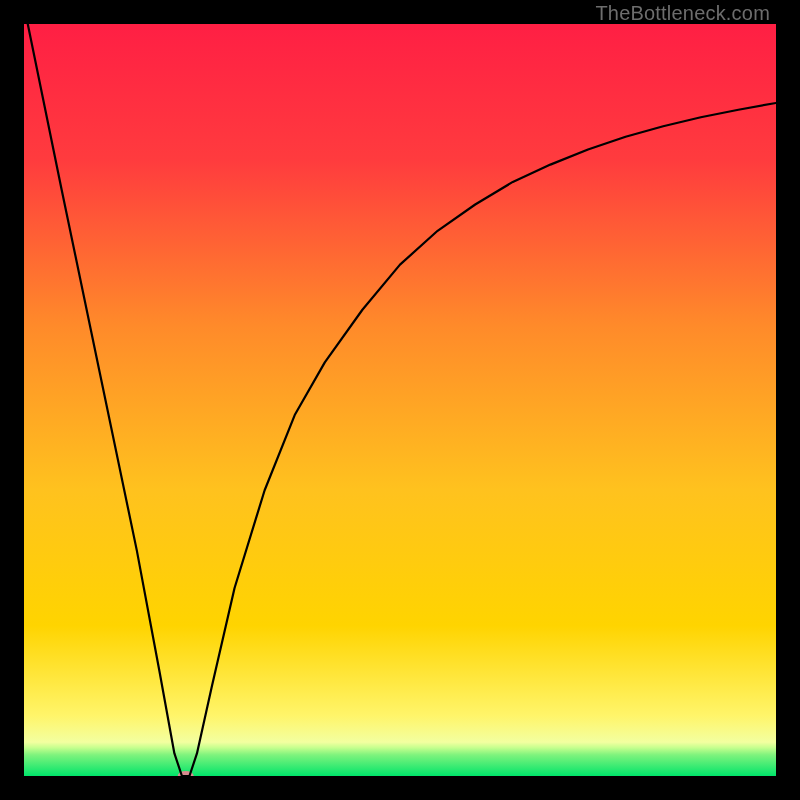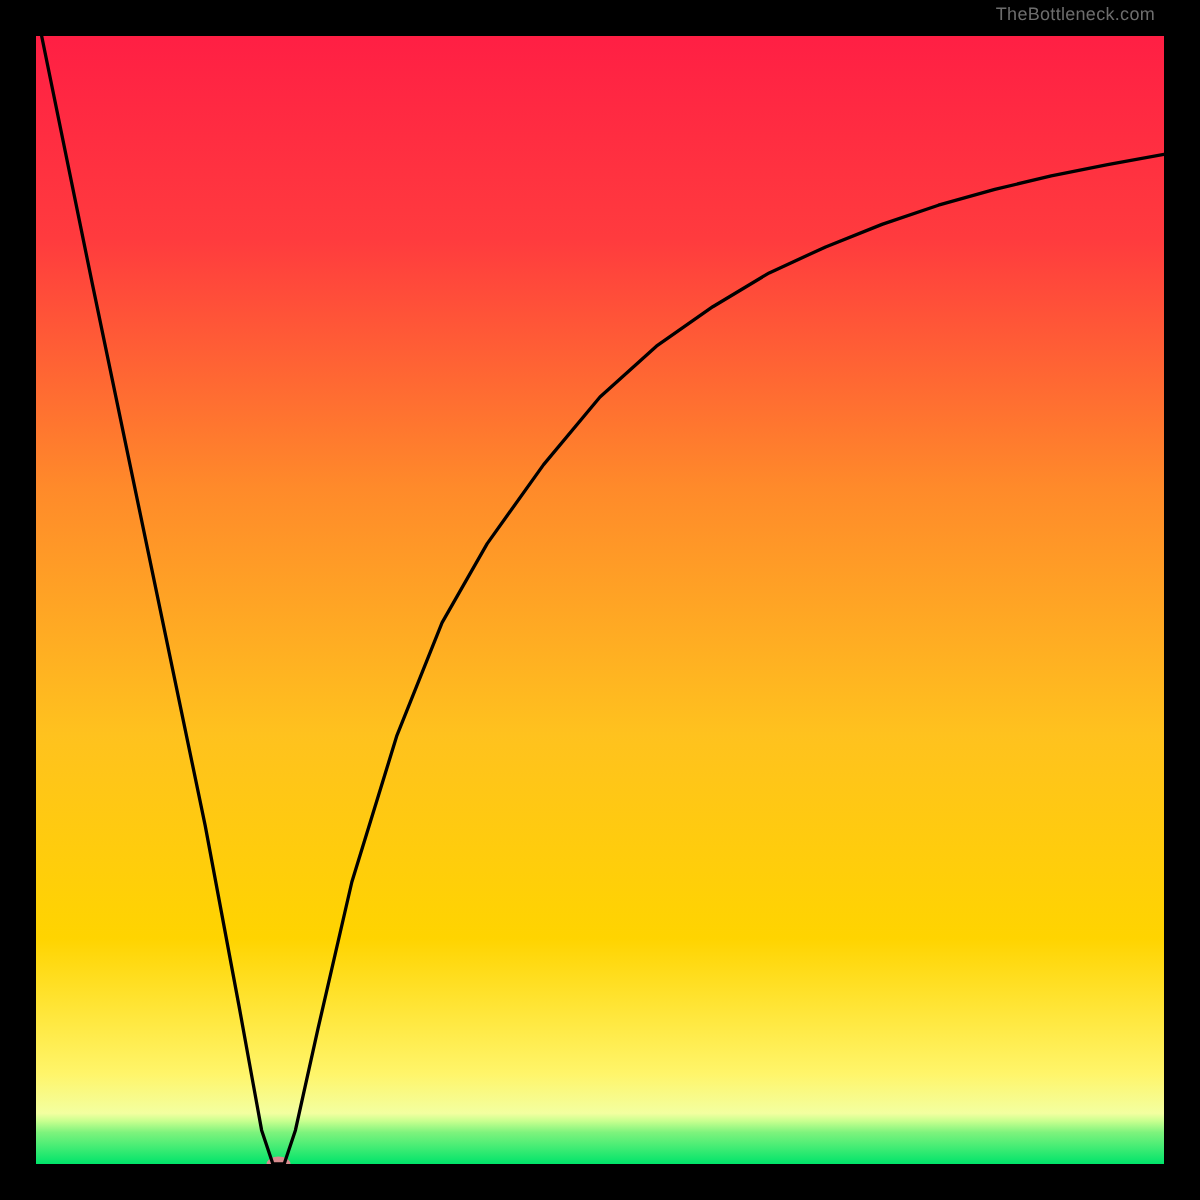--- a/index.html
+++ b/index.html
@@ -24,21 +24,21 @@
     left: 0;
     top: 0;
     width: 752px;
     height: 752px;
   }
   .watermark {
     position: absolute;
     top: 2px;
     right: 30px;
     color: #6d6d6d;
-    font-size: 12px;
+    font-size: 20px;
     font-weight: 500;
     letter-spacing: 0.2px;
     user-select: none;
     text-align: right;
   }
 </style>
 </head>
 <body>
 
 <div class="frame">

